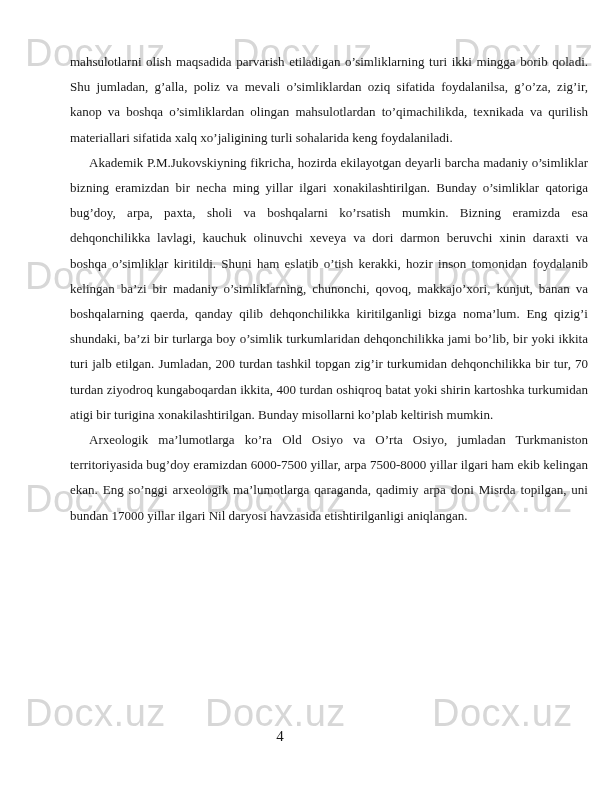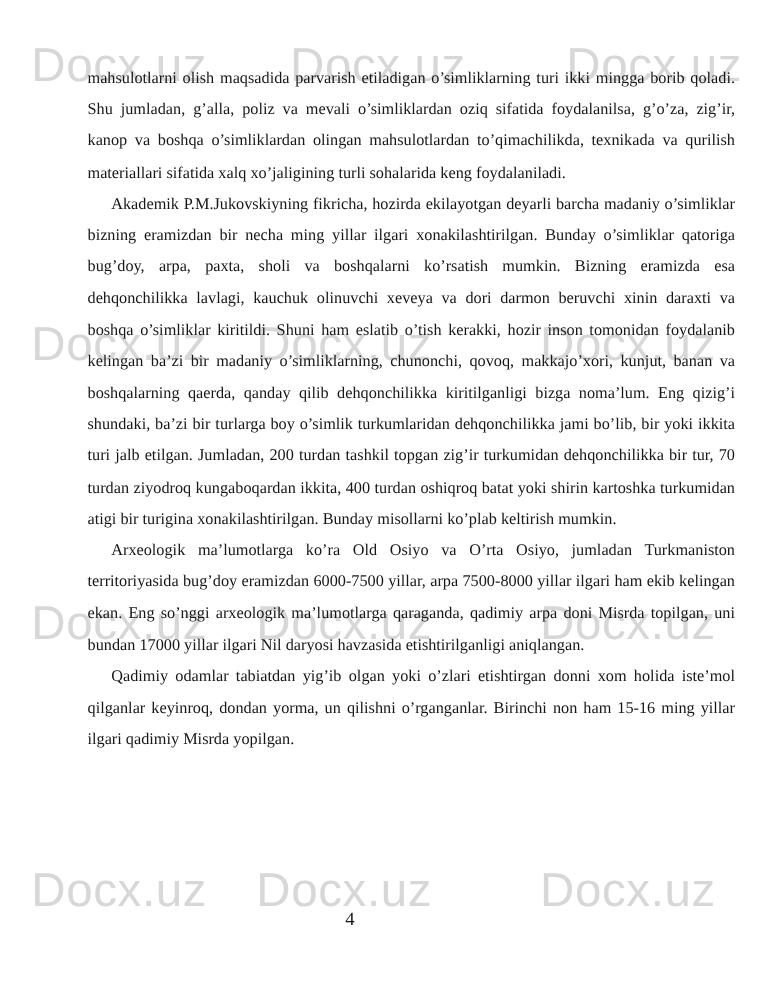--- a/index.html
+++ b/index.html
@@ -91,18 +91,17 @@
     <span class="wm r3 c3">Docx.uz</span>
     <span class="wm r4 c1">Docx.uz</span>
     <span class="wm r4 c2">Docx.uz</span>
     <span class="wm r4 c3">Docx.uz</span>
   </div>
 
   <div class="content">
     <p class="para">mahsulotlarni olish maqsadida parvarish etiladigan o’simliklarning turi ikki mingga borib qoladi. Shu jumladan, g’alla, poliz va mevali o’simliklardan oziq sifatida foydalanilsa, g’o’za, zig’ir, kanop va boshqa o’simliklardan olingan mahsulotlardan to’qimachilikda, texnikada va qurilish materiallari sifatida xalq xo’jaligining turli sohalarida keng foydalaniladi.</p>
     <p class="para indent">Akademik P.M.Jukovskiyning fikricha, hozirda ekilayotgan deyarli barcha madaniy o’simliklar bizning eramizdan bir necha ming yillar ilgari xonakilashtirilgan. Bunday o’simliklar qatoriga bug’doy, arpa, paxta, sholi va boshqalarni ko’rsatish mumkin. Bizning eramizda esa dehqonchilikka lavlagi, kauchuk olinuvchi xeveya va dori darmon beruvchi xinin daraxti va boshqa o’simliklar kiritildi. Shuni ham eslatib o’tish kerakki, hozir inson tomonidan foydalanib kelingan ba’zi bir madaniy o’simliklarning, chunonchi, qovoq, makkajo’xori, kunjut, banan va boshqalarning qaerda, qanday qilib dehqonchilikka kiritilganligi bizga noma’lum. Eng qizig’i shundaki, ba’zi bir turlarga boy o’simlik turkumlaridan dehqonchilikka jami bo’lib, bir yoki ikkita turi jalb etilgan. Jumladan, 200 turdan tashkil topgan zig’ir turkumidan dehqonchilikka bir tur, 70 turdan ziyodroq kungaboqardan ikkita, 400 turdan oshiqroq batat yoki shirin kartoshka turkumidan atigi bir turigina xonakilashtirilgan. Bunday misollarni ko’plab keltirish mumkin.</p>
     <p class="para indent">Arxeologik ma’lumotlarga ko’ra Old Osiyo va O’rta Osiyo, jumladan Turkmaniston territoriyasida bug’doy eramizdan 6000-7500 yillar, arpa 7500-8000 yillar ilgari ham ekib kelingan ekan. Eng so’nggi arxeologik ma’lumotlarga qaraganda, qadimiy arpa doni Misrda topilgan, uni bundan 17000 yillar ilgari Nil daryosi havzasida etishtirilganligi aniqlangan.</p>
-    <p class="para indent">Qadimiy odamlar tabiatdan yig’ib olgan yoki o’zlari etishtirgan donni xom holida iste’mol qilganlar keyinroq, dondan yorma, un qilishni o’rganganlar. Birinchi non ham 15-16 ming yillar ilgari qadimiy Misrda yopilgan.</p>
   </div>
 
   <div class="page-number">4</div>
 
 </div>
 
 </body></html>

